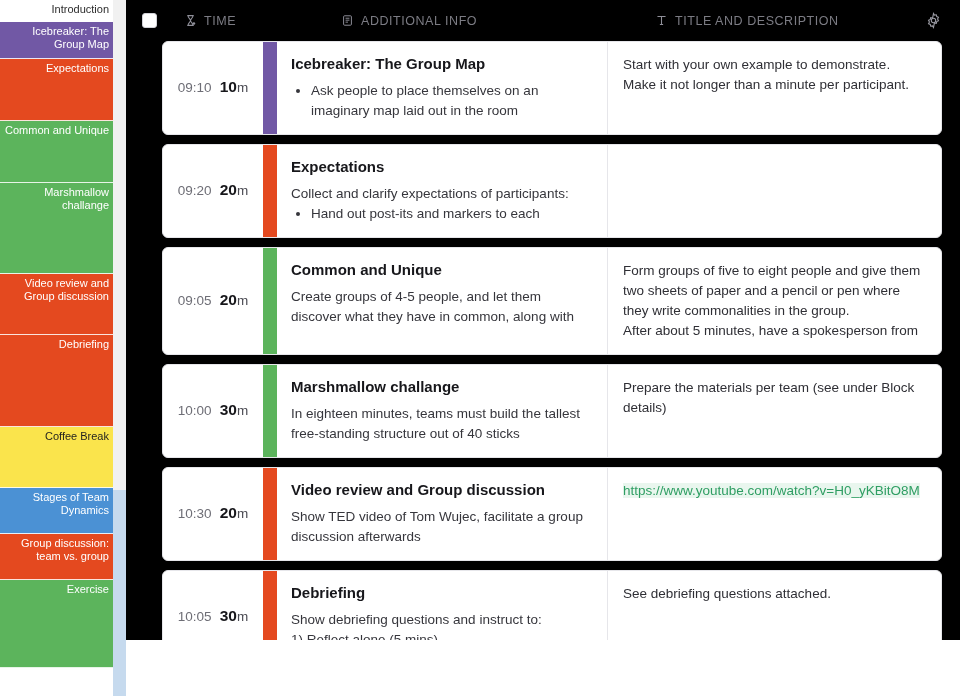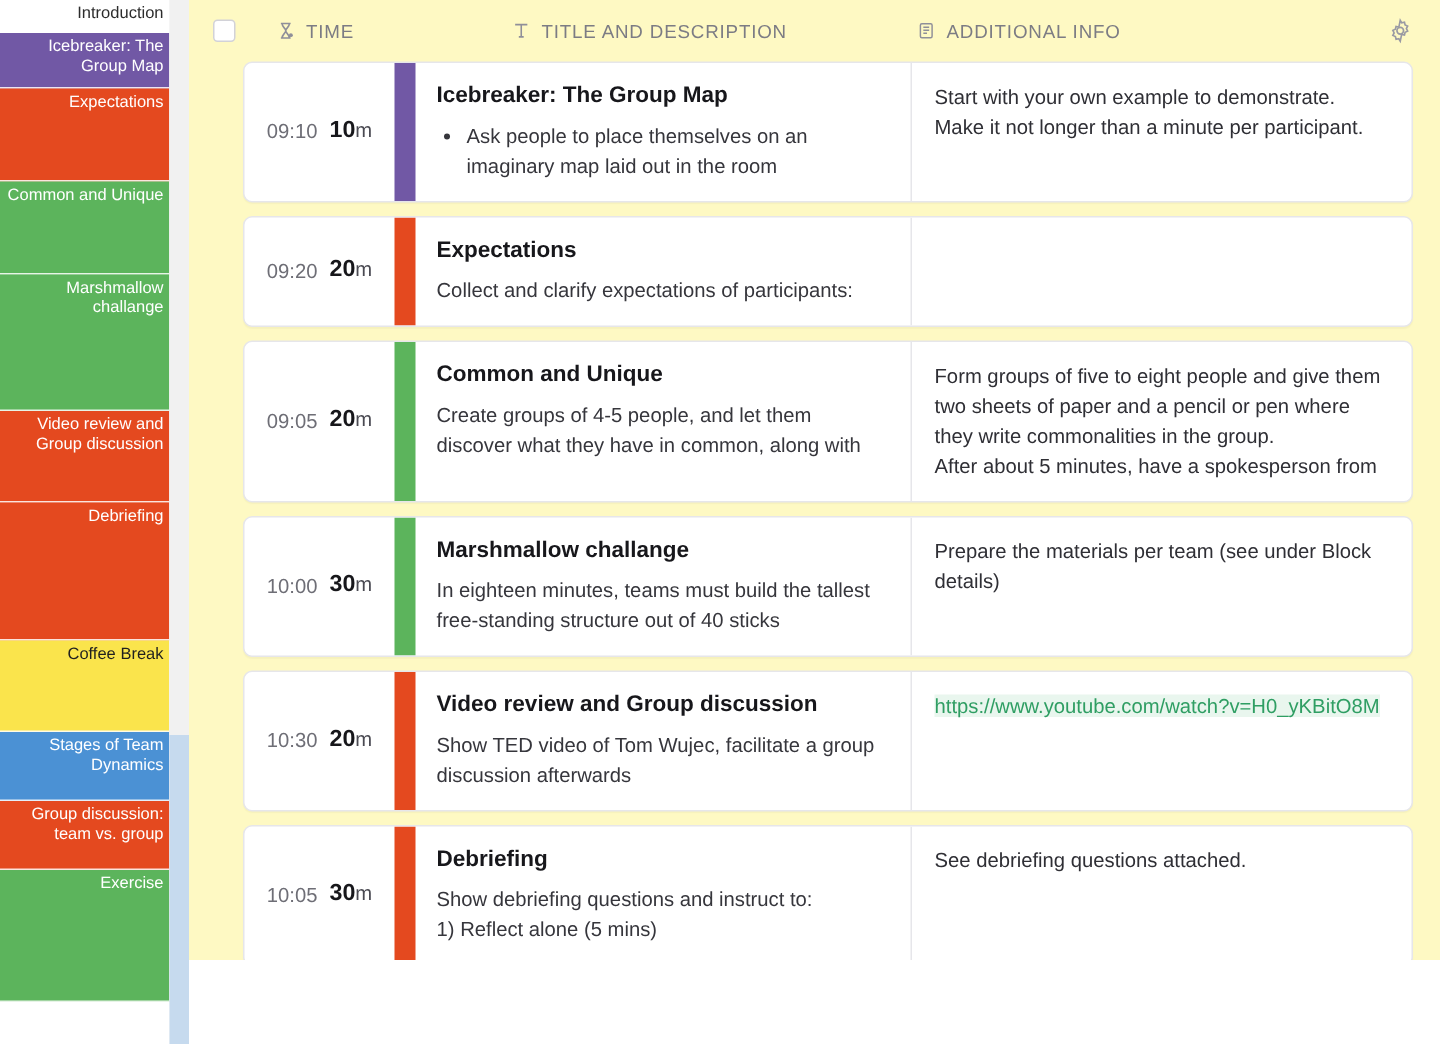--- a/index.html
+++ b/index.html
@@ -29,21 +29,21 @@
   .mm-block.plain{color:#2c2c2c;background:#ffffff;border-bottom:none;}
 
   
   .rail{
     width:13px;flex:0 0 13px;height:696px;position:relative;background:#f1f1f1;
   }
   .rail-seg{width:13px;display:block;}
 
   
   .main{
-    flex:1 1 auto;height:640px;background:#fef9c3;position:relative;
+    flex:1 1 auto;height:640px;background:#000000;position:relative;
     overflow:hidden;
   }
 
   
   .thead{
     display:flex;align-items:center;height:41px;
     padding:0 18px 0 16px;box-sizing:border-box;
     color:#7c7c84;font-size:12.5px;letter-spacing:.55px;
   }
   .th-check{
@@ -128,39 +128,39 @@
       <div class="th-cell th-time">
         <span class="th-ico">
           <svg width="13" height="13" viewBox="0 0 16 16" fill="none" stroke="currentColor" stroke-width="1.3">
             <path d="M4 2h8M4 14h8M5 2c0 3 3 4 3 6s-3 3-3 6M11 2c0 3-3 4-3 6s3 3 3 6"></path>
             <circle cx="12.2" cy="11.6" r="1.6" fill="currentColor" stroke="none"></circle>
           </svg>
         </span>
         <span>TIME</span>
       </div>
 
-      <div class="th-cell th-title">
-        <span class="th-ico">
-          <svg width="13" height="13" viewBox="0 0 16 16" fill="none" stroke="currentColor" stroke-width="1.3">
-            <path d="M3 3h10M8 3v10M6 13h4"></path>
-          </svg>
-        </span>
-        <span>TITLE AND DESCRIPTION</span>
-      </div>
-
       <div class="th-cell th-info">
         <span class="th-ico">
           <svg width="13" height="13" viewBox="0 0 16 16" fill="none" stroke="currentColor" stroke-width="1.2">
             <rect x="3.2" y="2.2" width="9.6" height="11.6" rx="1.2"></rect>
             <path d="M5.6 5.2h4.8M5.6 7.6h4.8M5.6 10h3"></path>
           </svg>
         </span>
         <span>ADDITIONAL INFO</span>
       </div>
 
+      <div class="th-cell th-title">
+        <span class="th-ico">
+          <svg width="13" height="13" viewBox="0 0 16 16" fill="none" stroke="currentColor" stroke-width="1.3">
+            <path d="M3 3h10M8 3v10M6 13h4"></path>
+          </svg>
+        </span>
+        <span>TITLE AND DESCRIPTION</span>
+      </div>
+
       <div class="gear">
         <svg width="17" height="17" viewBox="0 0 20 20" fill="none" stroke="currentColor" stroke-width="1.3">
           <circle cx="10" cy="10" r="2.6"></circle>
           <path d="M10 1.8l1.1 1.9 2.2-.4.5 2.1 2 .9-1 2 1 2-2 .9-.5 2.1-2.2-.4L10 18.2 8.9 16.3l-2.2.4-.5-2.1-2-.9 1-2-1-2 2-.9.5-2.1 2.2.4z"></path>
         </svg>
       </div>
     </div>
 
     <div class="rows" id="rows">
         <div class="row">
@@ -184,20 +184,23 @@
         <div class="row">
           <div class="r-time">
             <div class="r-start">09:20</div>
             <div class="r-dur"><b>20</b><span>m</span></div>
           </div>
           <div class="r-bar" style="background: rgb(228, 73, 31);"></div>
           <div class="r-body">
             <div class="r-title">Expectations</div>
             <div class="r-desc">
               <div>Collect and clarify expectations of participants:</div>
+              <ul>
+                <li>Hand out post-its and markers to each</li>
+              </ul>
             </div>
           </div>
           <div class="r-info"></div>
         </div>
         <div class="row">
           <div class="r-time">
             <div class="r-start">09:05</div>
             <div class="r-dur"><b>20</b><span>m</span></div>
           </div>
           <div class="r-bar" style="background: rgb(92, 180, 92);"></div>

